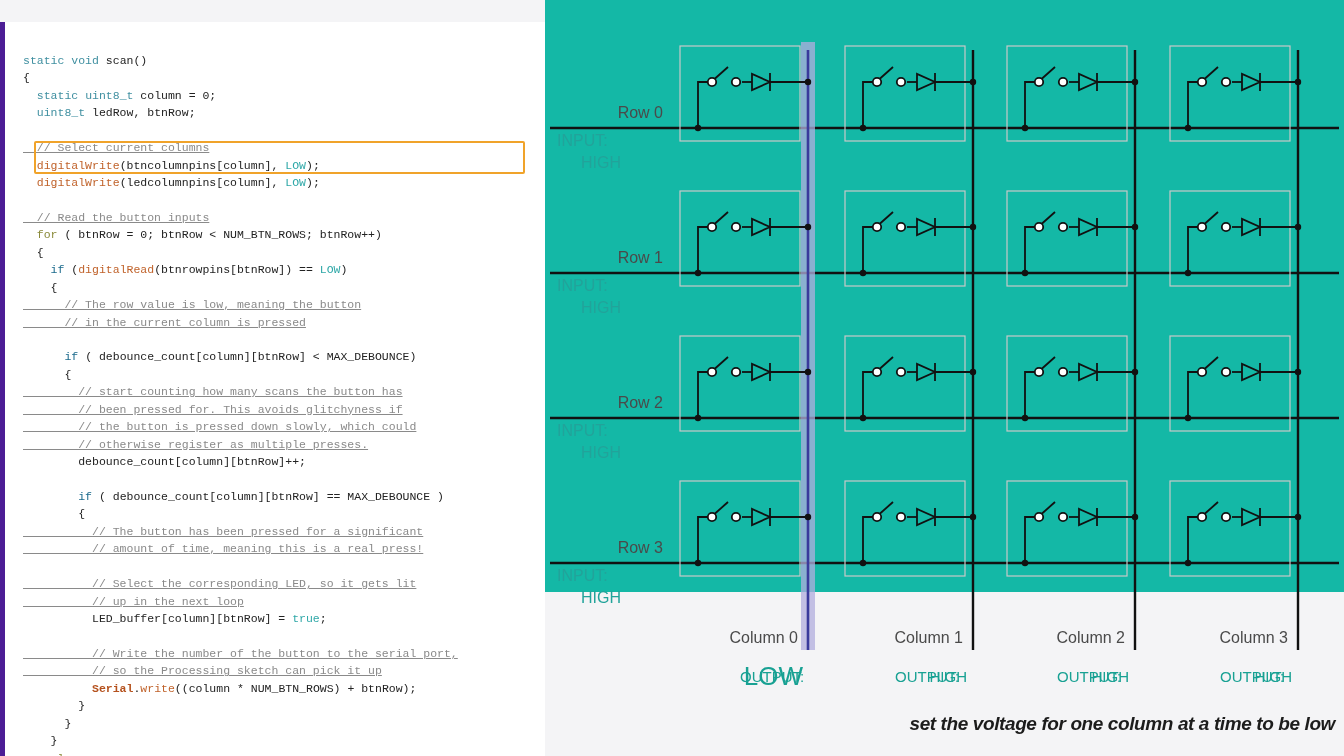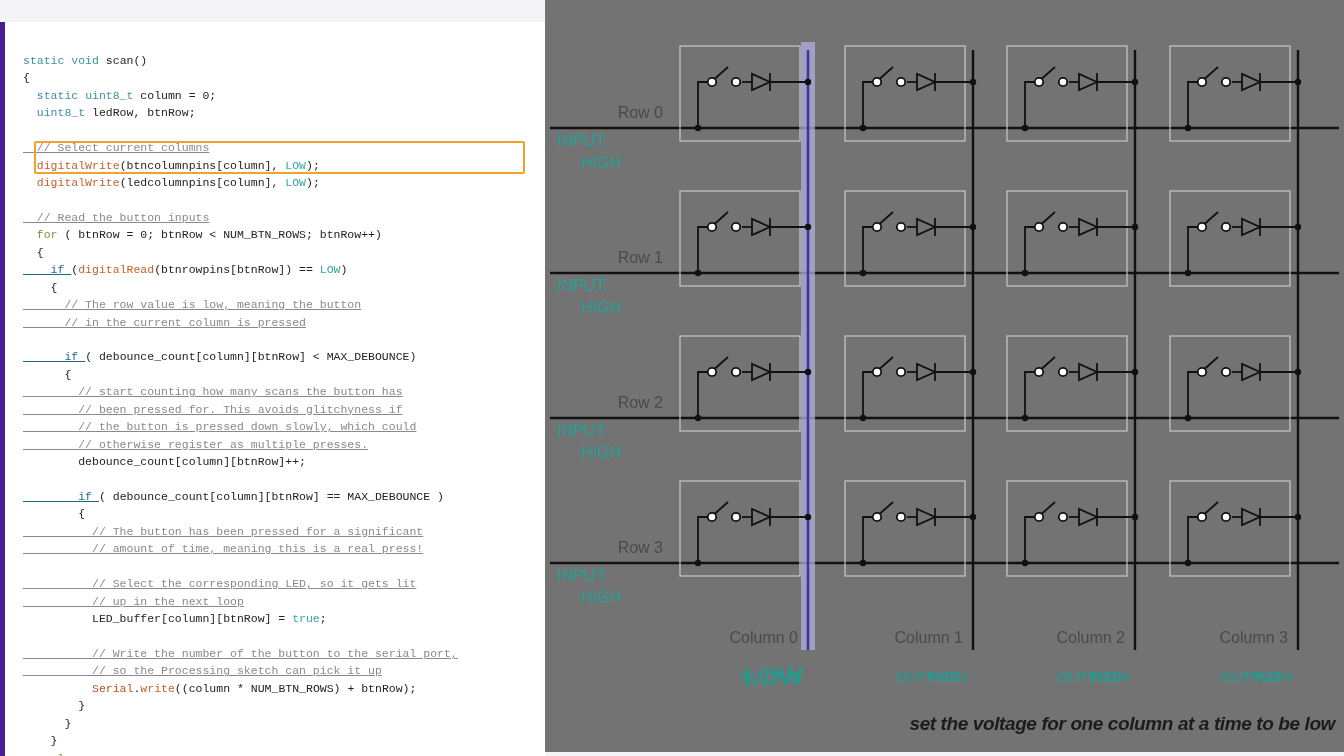--- a/index.html
+++ b/index.html
@@ -26,39 +26,39 @@
     font-family:"Liberation Mono","DejaVu Sans Mono",monospace;
     font-size:11.5px;
     line-height:17.45px;
     white-space:pre;
     color:#222222;
     letter-spacing:0px;
   }
   .ln{display:block;height:17.45px;}
   .kw   {color:#3f8fa0;}      
   .kw2  {color:#8a8a3a;font-family:Liberation Mono, monospace;}      
-  .kw3  {color:#1b6a8c;text-decoration:underline;}      
+  .kw3  {color:#1b6a8c;}      
   .fn   {color:#c0622a;}      
-  .fnb  {color:#b5521e;font-weight:normal;} 
+  .fnb  {color:#b5521e;font-weight:bold;} 
   .cmt  {color:#8a8a8a;text-decoration:underline;}      
   .lit  {color:#2fa8a8;}      
   .pl   {color:#222222;}
 
   
   #code-highlight{
     position:absolute;left:29px;top:119px;width:491px;height:33px;
     border:2px solid #f0a32a;border-radius:2px;
     box-sizing:border-box;
     pointer-events:none;
   }
 
   
   #diagram{
-    position:absolute;left:545px;top:0;width:799px;height:752px;
-    background:#737373;
+    position:absolute;left:545px;top:0;width:799px;height:592px;
+    background:#14b8a6;
   }
   #diagram svg{display:block;}
 
   .rowlabel{
     font-family:"Liberation Sans",sans-serif;
     font-size:16px;fill:#4a4a4a;
   }
   .iolabel{
     font-family:"Liberation Sans",sans-serif;
     font-size:16px;fill:#22a39a;

